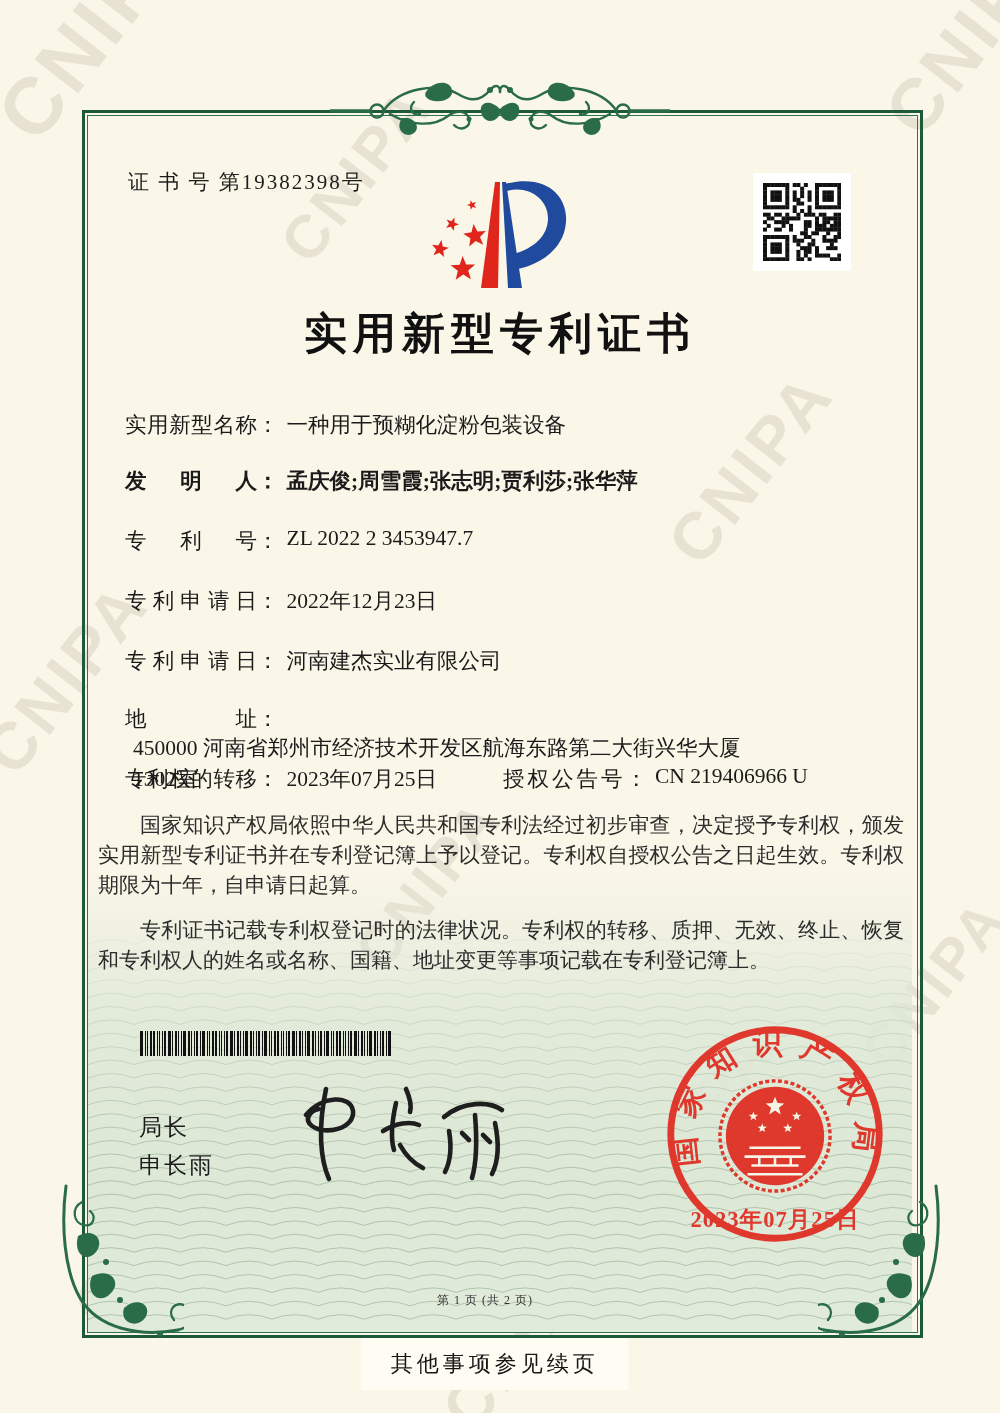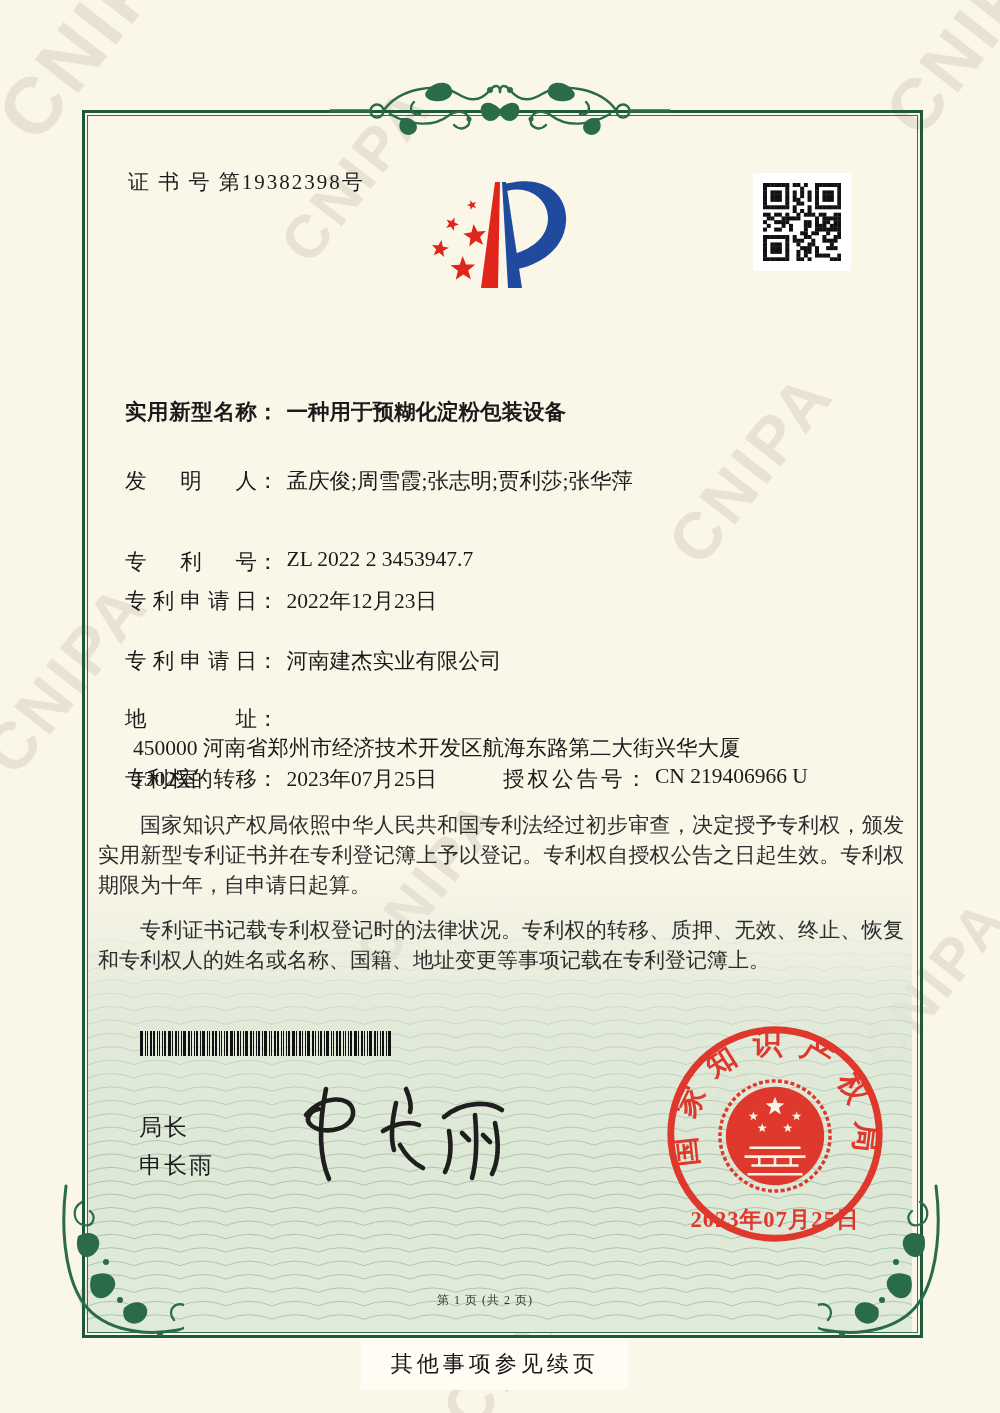--- a/index.html
+++ b/index.html
@@ -56,21 +56,21 @@
   }
   .qr-patch svg { position:absolute; left:10px; top:10px; }
   .title {
     position:absolute; left:0; top:305px; width:100%; text-align:center;
     font-size:43px; font-weight:bold; letter-spacing:6px; color:#111;
   }
   
   .fields { position:absolute; left:125px; top:396px; width:780px;
     font-size:21.5px; color:#1a1a1a; }
   .frow { position:absolute; left:0; white-space:nowrap; }
-  .frow.r-name{top:1px;font-weight:bold;} .frow.r-inv{top:70px;} .frow.r-pno{top:130px;margin-top:21px;}
+  .frow.r-name{top:14px;} .frow.r-inv{top:70px;font-weight:bold;} .frow.r-pno{top:130px;}
   .frow.r-fdate{top:190px;} .frow.r-pat{top:250px;} .frow.r-addr{top:308px;}
   .frow.r-grant{top:368px; width:780px;}
   .flabel {
     display:inline-block; width:132px; text-align:justify;
     text-align-last:justify; vertical-align:top; letter-spacing:0;
   }
   .fcolon { display:inline-block; vertical-align:top; }
   .fvalue { display:inline-block; margin-left:8px; vertical-align:top; }
   .frow.r-addr { white-space:normal; }
   .frow.r-addr .fvalue { width:628px; line-height:31px; }
@@ -442,20 +442,21 @@
         <rect x="74.29" y="70.57" width="4" height="4" fill="#111"></rect>
         <rect x="33.43" y="74.29" width="4" height="4" fill="#111"></rect>
         <rect x="37.14" y="74.29" width="4" height="4" fill="#111"></rect>
         <rect x="44.57" y="74.29" width="4" height="4" fill="#111"></rect>
         <rect x="66.86" y="74.29" width="4" height="4" fill="#111"></rect>
         <rect x="70.57" y="74.29" width="4" height="4" fill="#111"></rect>
         <rect x="74.29" y="74.29" width="4" height="4" fill="#111"></rect>
       </svg>
   </div>
 
+  <div class="title">实用新型专利证书</div>
 
   <div class="fields">
     <div class="frow r-name">
       <span class="flabel">实用新型名称</span><span class="fcolon">：</span><span class="fvalue">一种用于预糊化淀粉包装设备</span>
     </div>
     <div class="frow r-inv">
       <span class="flabel">发明人</span><span class="fcolon">：</span><span class="fvalue">孟庆俊;周雪霞;张志明;贾利莎;张华萍</span>
     </div>
     <div class="frow r-pno">
       <span class="flabel">专利号</span><span class="fcolon">：</span><span class="fvalue">ZL 2022 2 3453947.7</span>

